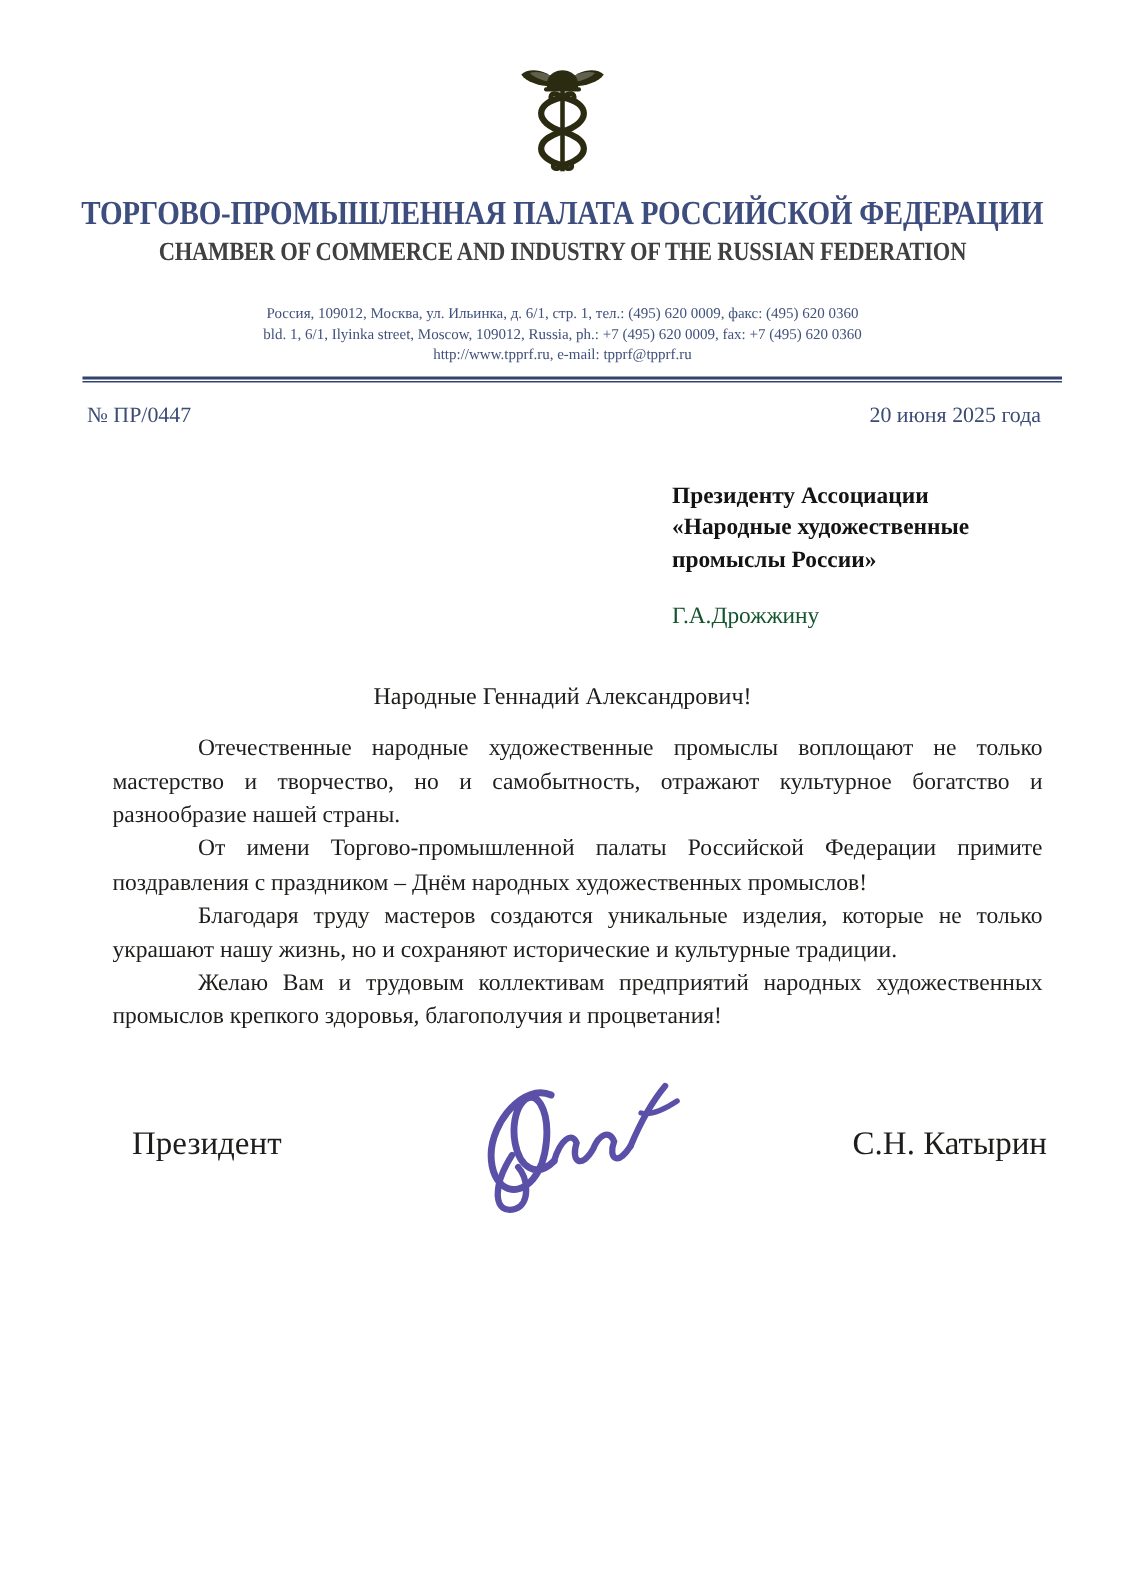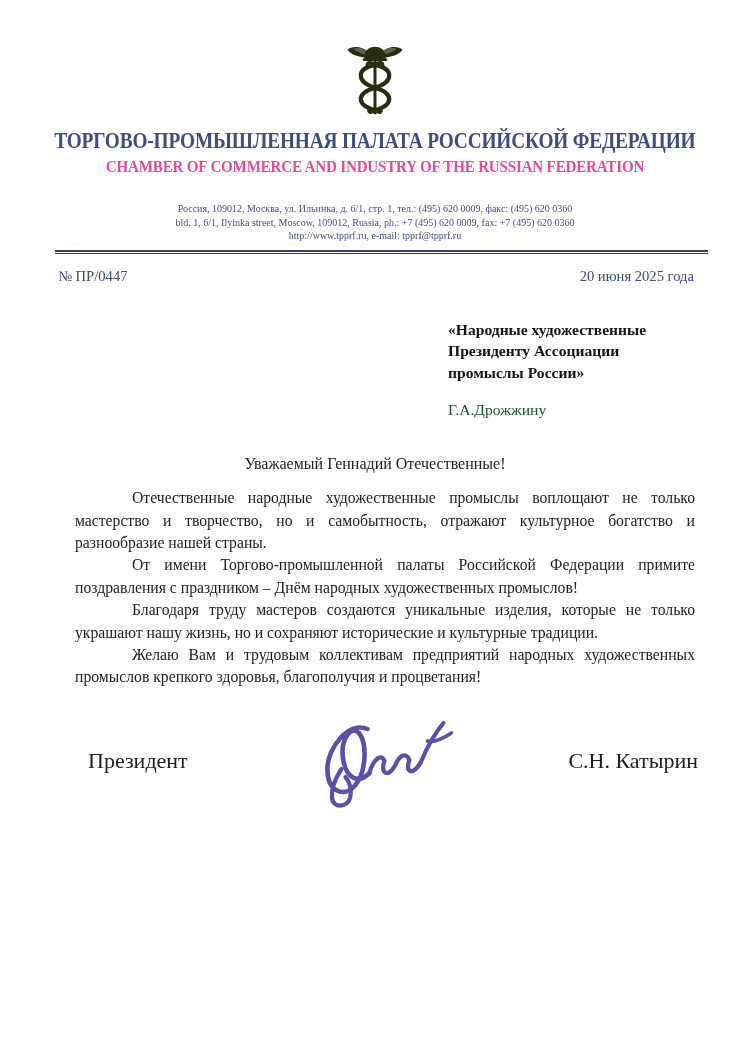--- a/index.html
+++ b/index.html
@@ -22,21 +22,21 @@
     font-size:22.5px; font-weight:700; line-height:26px;
     color:#3d4d7d; white-space:nowrap;
   }
   .org-ru .squeeze, .org-en .squeeze {
     display:inline-block; transform:scaleX(.86); transform-origin:50% 50%;
     letter-spacing:-0.2px; white-space:nowrap;
   }
   .org-en {
     margin-top:2px; text-align:center;
     font-size:17.5px; font-weight:700; line-height:21px;
-    color:#ec4899; white-space:nowrap;
+    color:#404040; white-space:nowrap;
   }
   .address {
     margin-top:25px; text-align:center;
     font-size:10px; line-height:13.6px; color:#41517c;
   }
   .double-rule {
     margin:7px 42px 0 55px;
     height:4px;
     border-top:2.4px solid #33436e;
     border-bottom:1.2px solid #33436e;
@@ -131,28 +131,28 @@
 
     <div class="double-rule"></div>
 
     <div class="ref-row">
       <span>№ ПР/0447</span>
       <span>20 июня 2025 года</span>
     </div>
   </header>
 
   <div class="recipient">
+    <div>Президенту Ассоциации</div>
     <div>«Народные художественные</div>
-    <div>Президенту Ассоциации</div>
     <div>промыслы России»</div>
   </div>
   <div class="recipient-name">Г.А.Дрожжину</div>
 
   <main>
-    <div class="salutation">Уважаемый Геннадий Отечественные!</div>
+    <div class="salutation">Народные Геннадий Александрович!</div>
 
     <div class="body-text">
       <p>Отечественные народные художественные промыслы воплощают не только мастерство и творчество, но и самобытность, отражают культурное богатство и разнообразие нашей страны.</p>
       <p>От имени Торгово-промышленной палаты Российской Федерации примите поздравления с праздником – Днём народных художественных промыслов!</p>
       <p>Благодаря труду мастеров создаются уникальные изделия, которые не только украшают нашу жизнь, но и сохраняют исторические и культурные традиции.</p>
       <p>Желаю Вам и трудовым коллективам предприятий народных художественных промыслов крепкого здоровья, благополучия и процветания!</p>
     </div>
 
     <div class="sig-row">
       <span>Президент</span>

